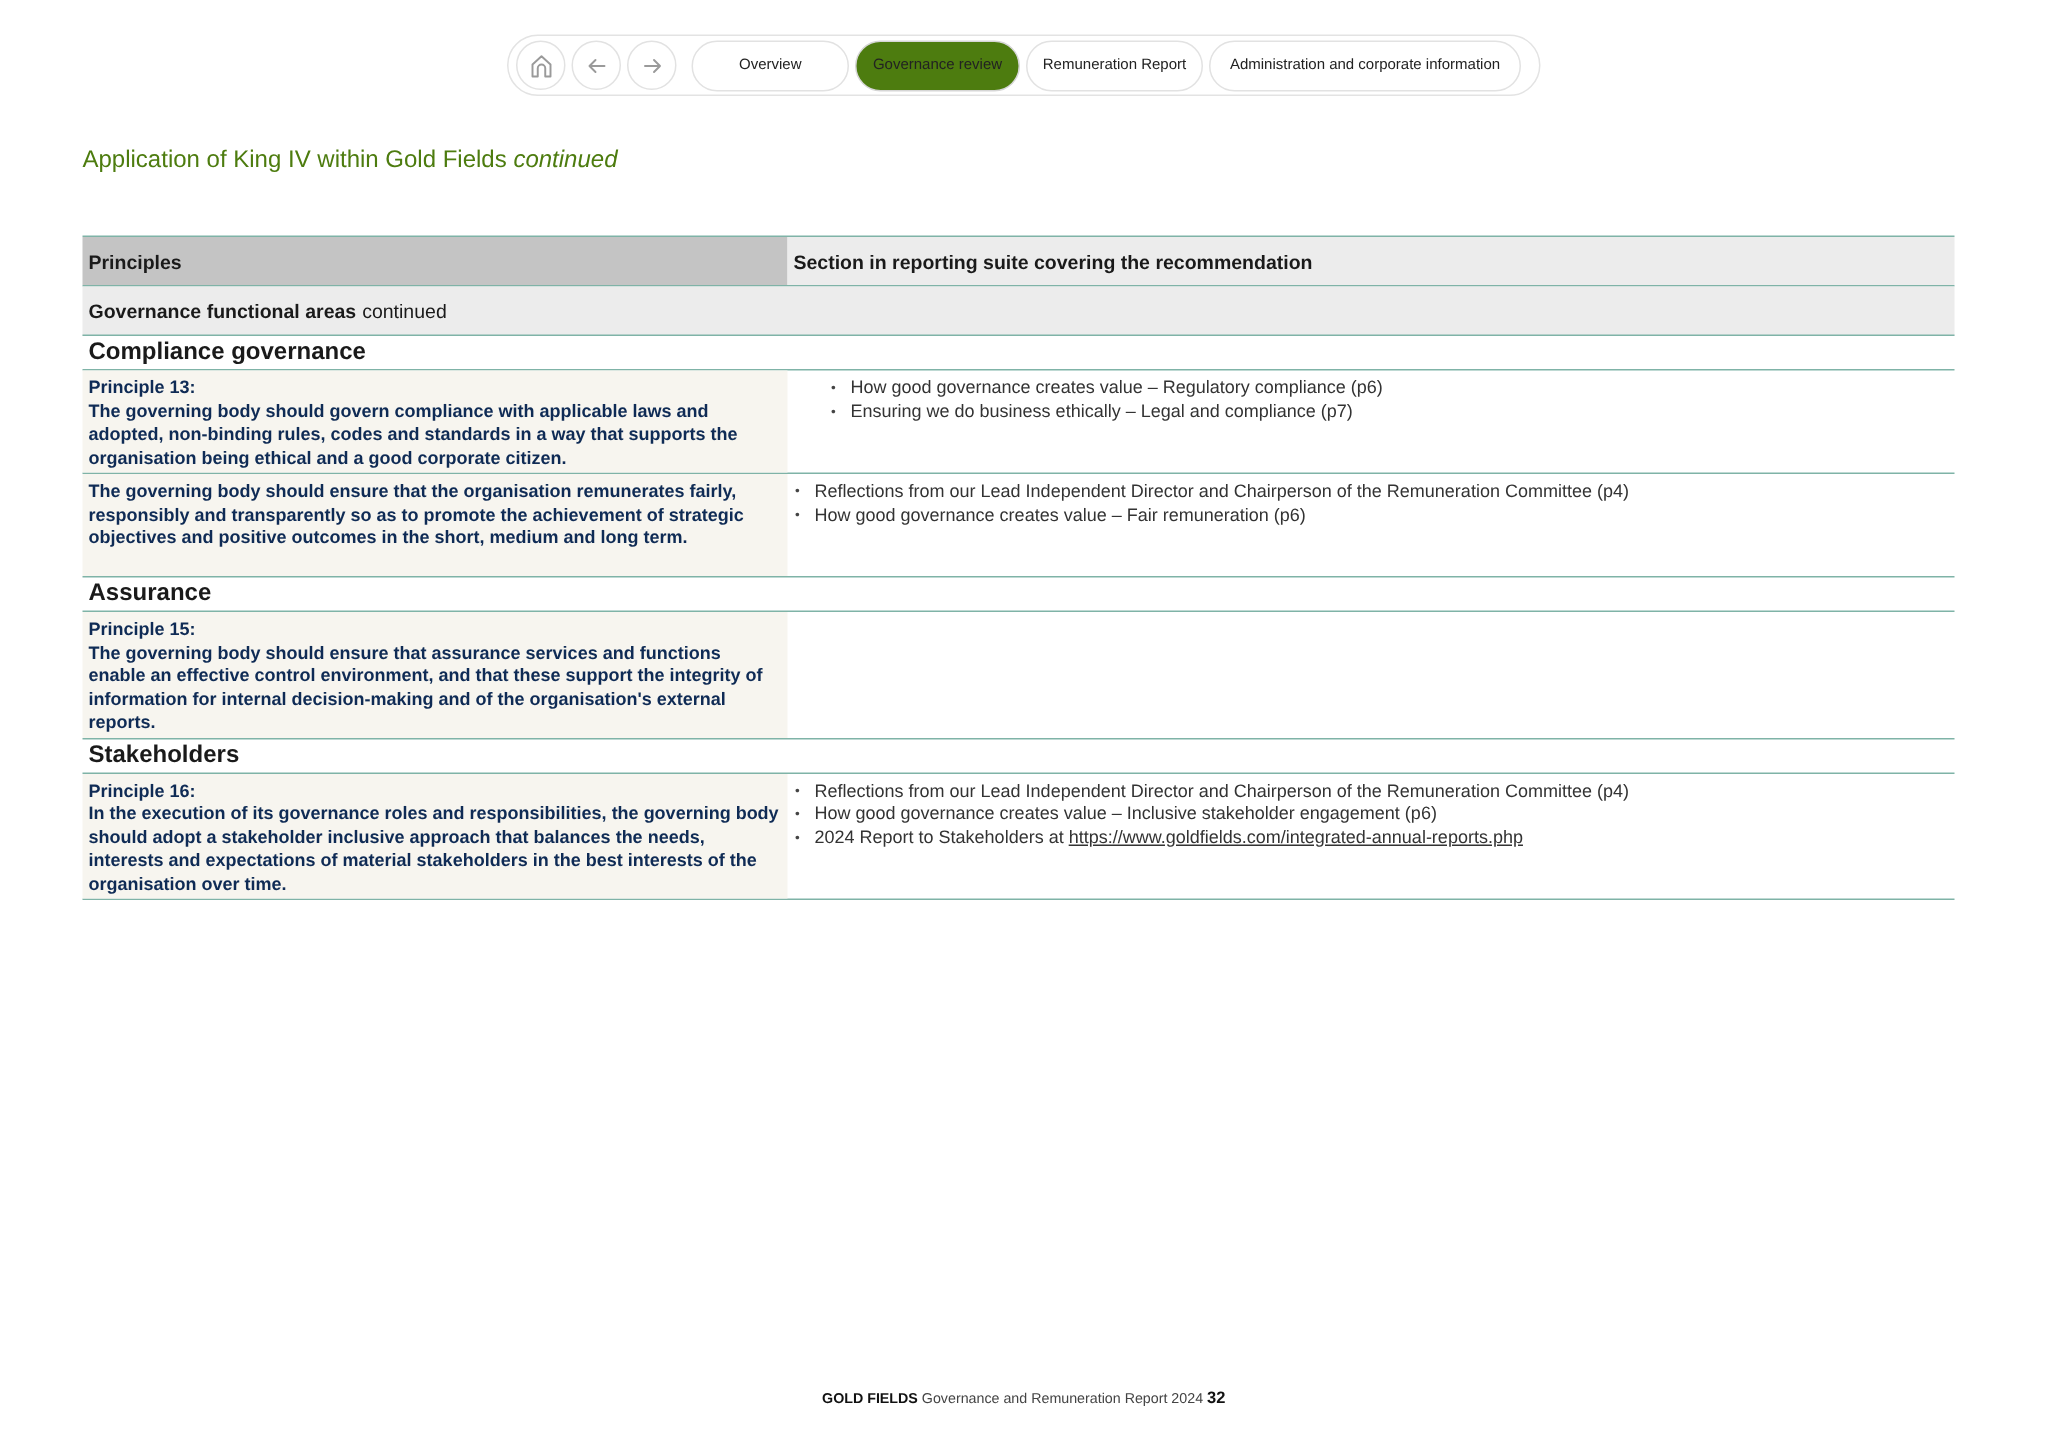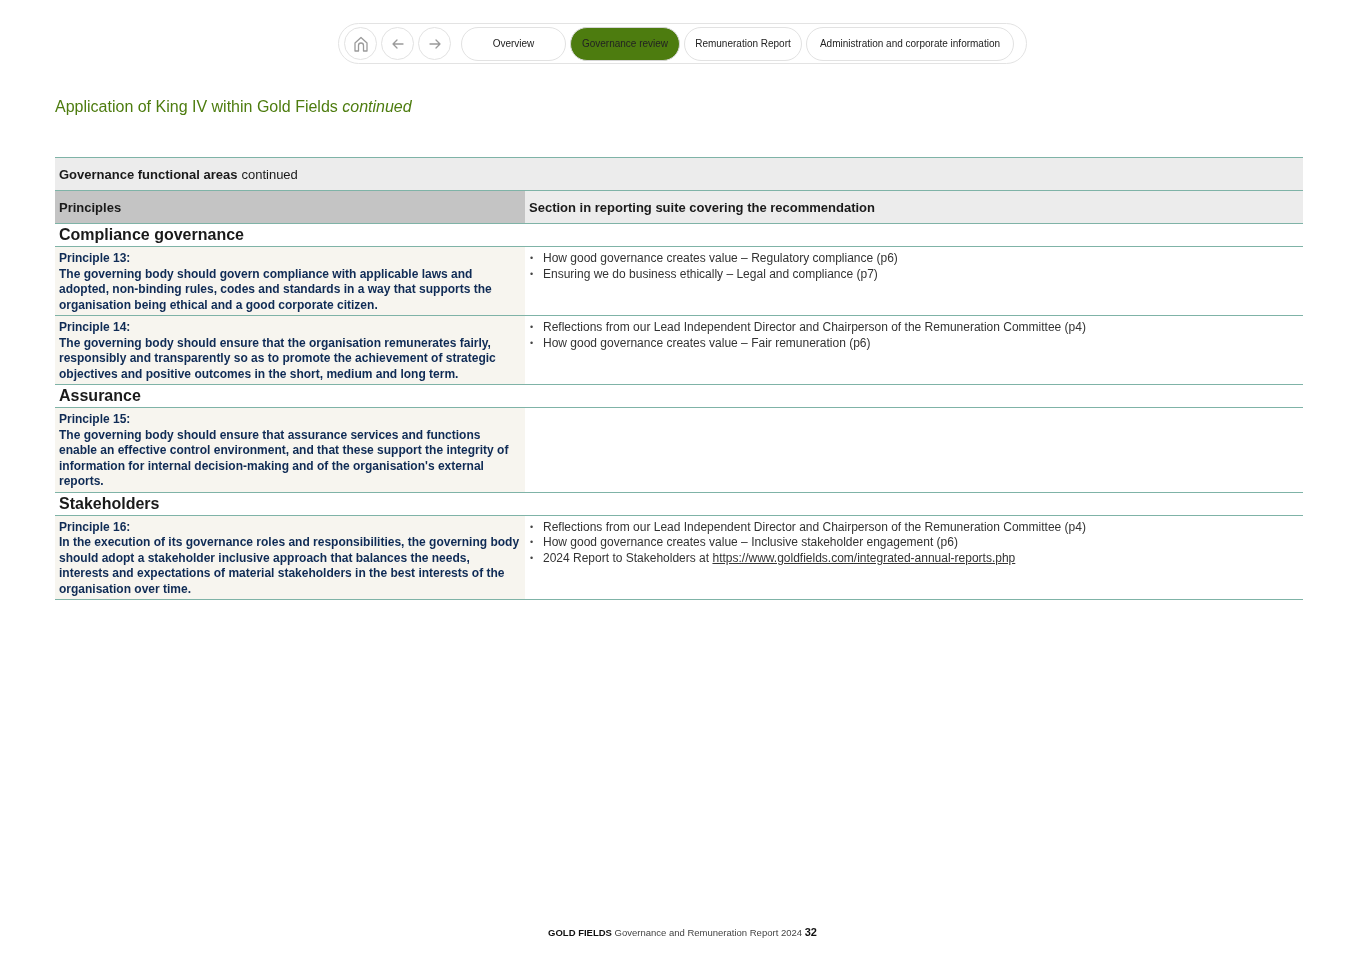--- a/index.html
+++ b/index.html
@@ -78,45 +78,44 @@
   <div class="pill" style="width:118px;">Remuneration Report</div>
   <div class="pill" style="width:208px;">Administration and corporate information</div>
 </div>
 
 <div class="heading">
   <span>Application of King IV within Gold Fields</span>
   <em>continued</em>
 </div>
 
 <div class="tbl">
+  <div class="row hdr">
+    <div class="c1">Principles</div>
+    <div class="c2">Section in reporting suite covering the recommendation</div>
+  </div>
   <div class="row grp">
     <b>Governance functional areas</b>
     <span>continued</span>
   </div>
-  <div class="row hdr">
-    <div class="c1">Principles</div>
-    <div class="c2">Section in reporting suite covering the recommendation</div>
-  </div>
 
   <div class="row sub">Compliance governance</div>
-  <div class="row prin" style="min-height:69px;">
+  <div class="row prin" style="min-height:69px;gap:24px;">
     <div class="c1">
       <div>Principle 13:</div>
       <div>The governing body should govern compliance with applicable laws and adopted, non-binding rules, codes and standards in a way that supports the organisation being ethical and a good corporate citizen.</div>
     </div>
     <div class="c2">
       <ul class="bul">
         <li>How good governance creates value – Regulatory compliance (p6)</li>
         <li>Ensuring we do business ethically – Legal and compliance (p7)</li>
       </ul>
     </div>
   </div>
   <div class="row prin" style="min-height:69px;">
     <div class="c1">
-      <div>Principle 14:</div>
       <div>The governing body should ensure that the organisation remunerates fairly, responsibly and transparently so as to promote the achievement of strategic objectives and positive outcomes in the short, medium and long term.</div>
     </div>
     <div class="c2">
       <ul class="bul">
         <li>Reflections from our Lead Independent Director and Chairperson of the Remuneration Committee (p4)</li>
         <li>How good governance creates value – Fair remuneration (p6)</li>
       </ul>
     </div>
   </div>
 

